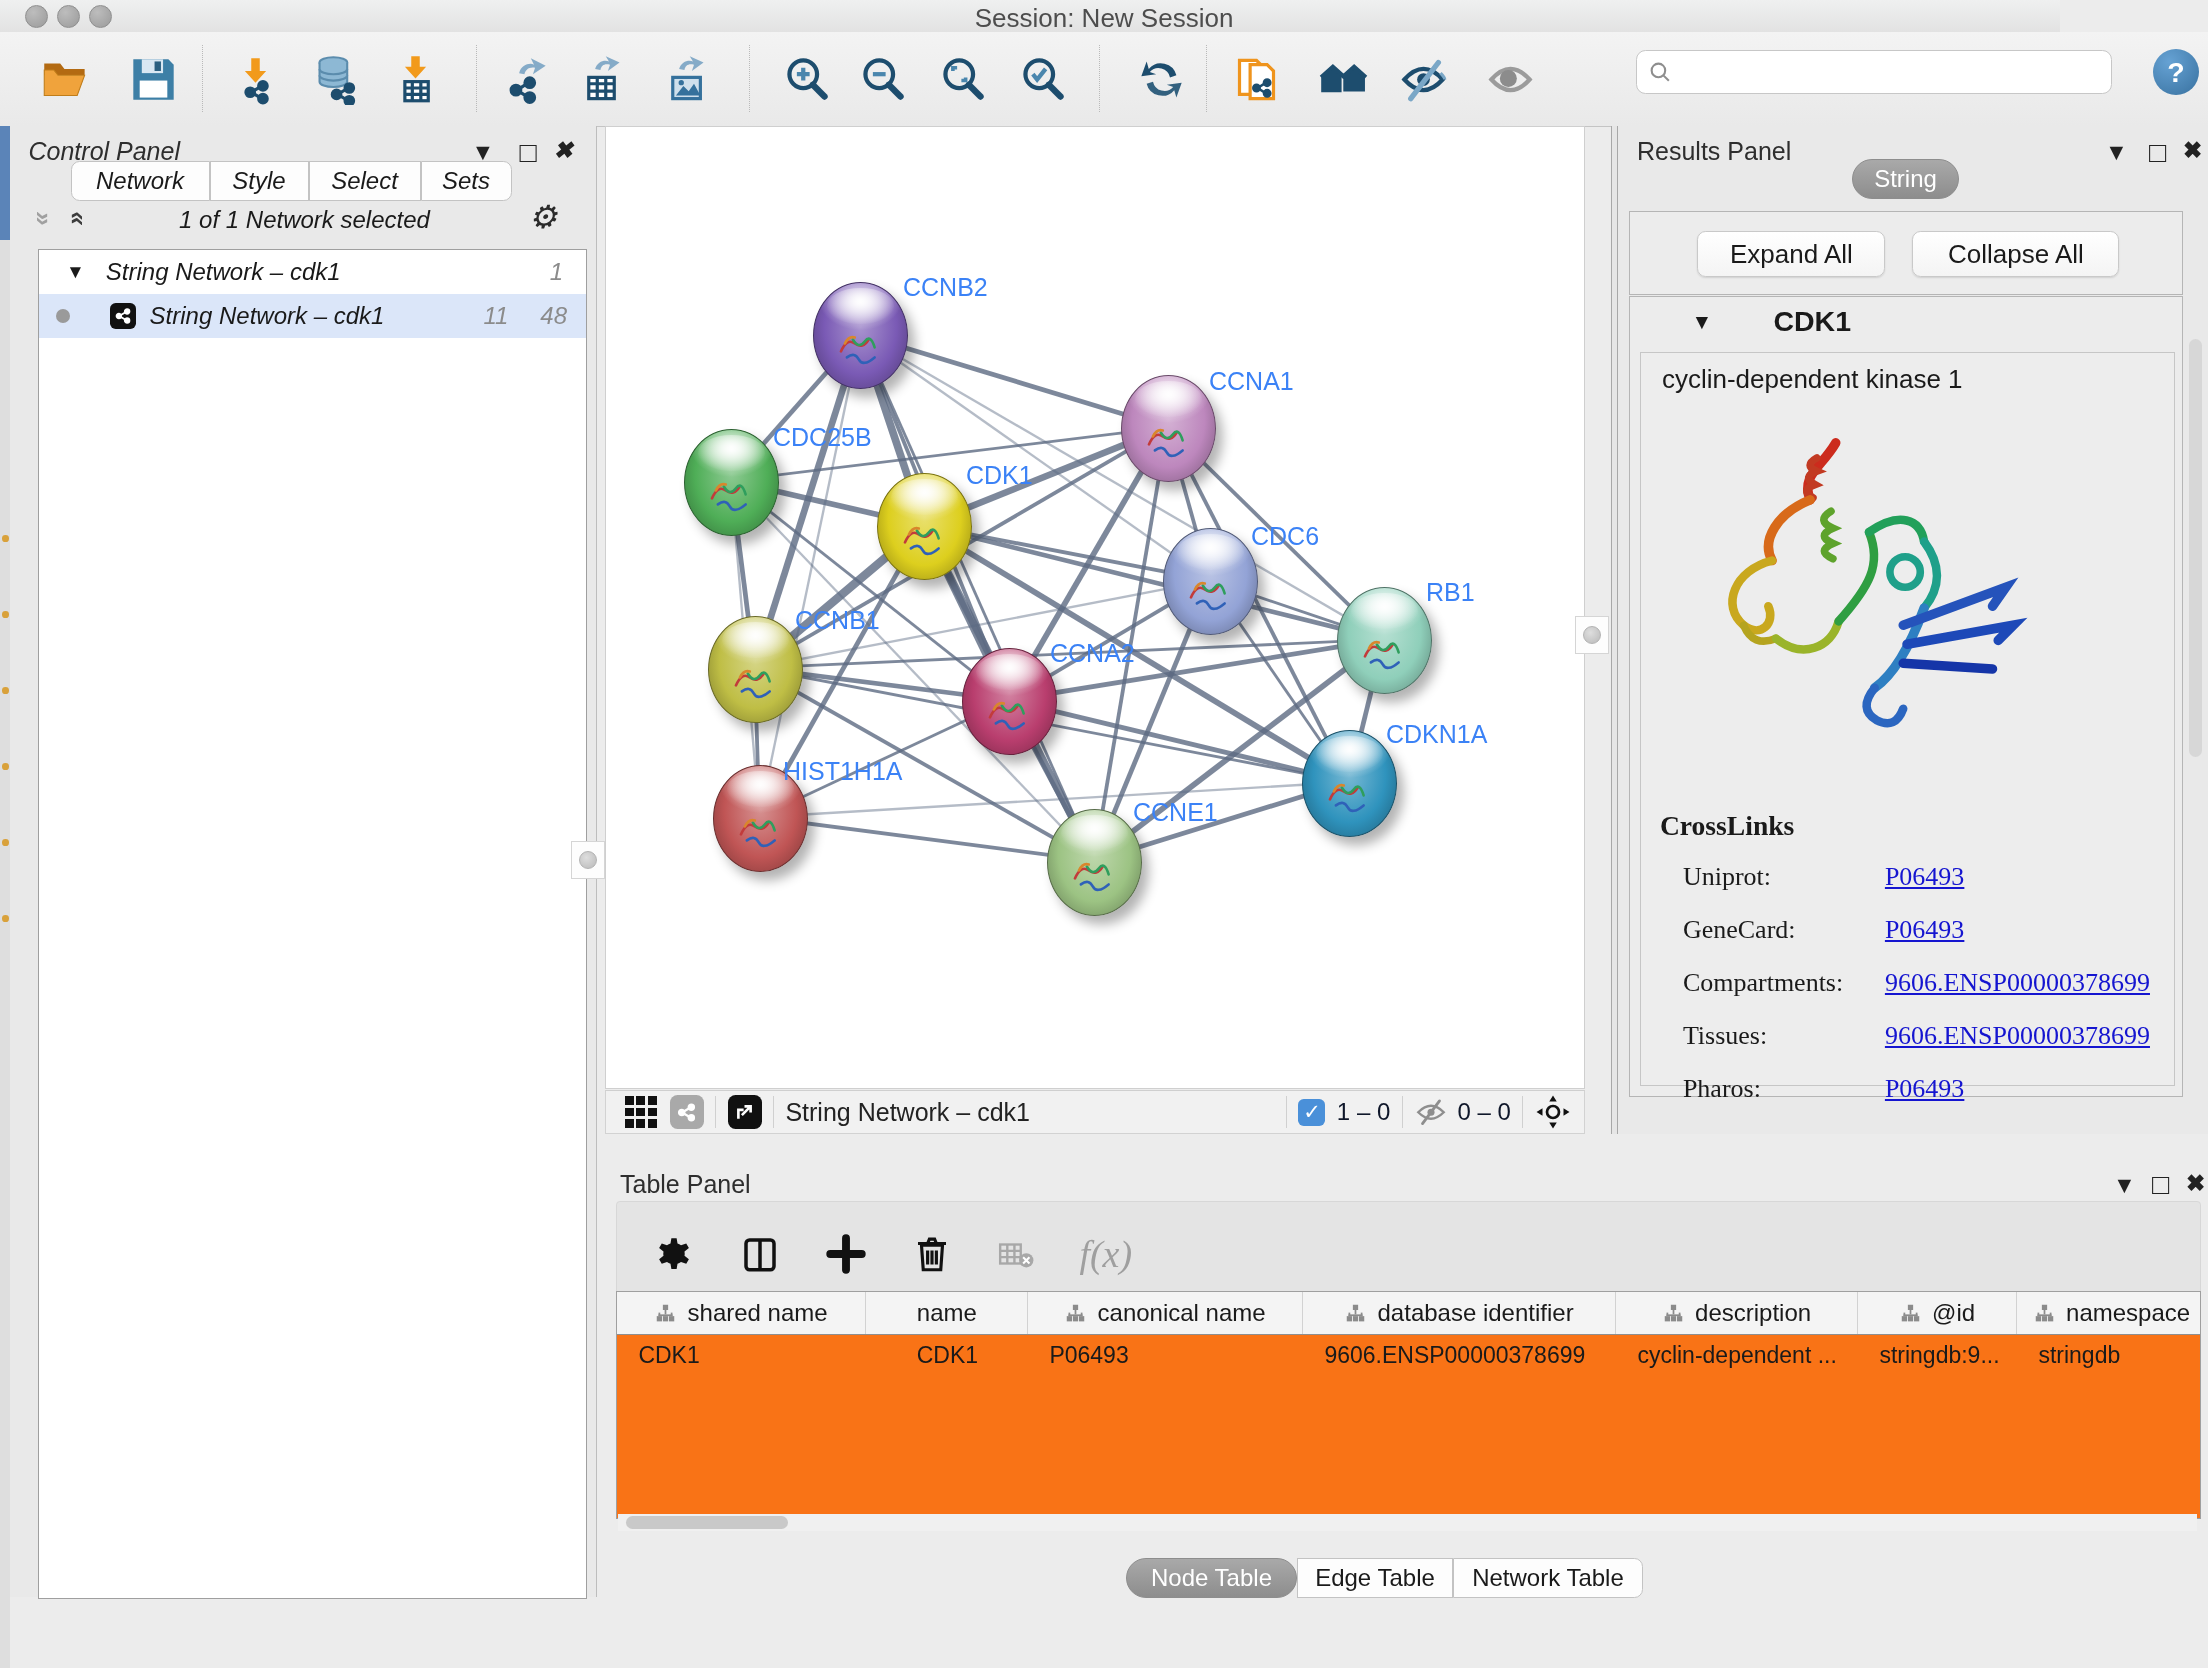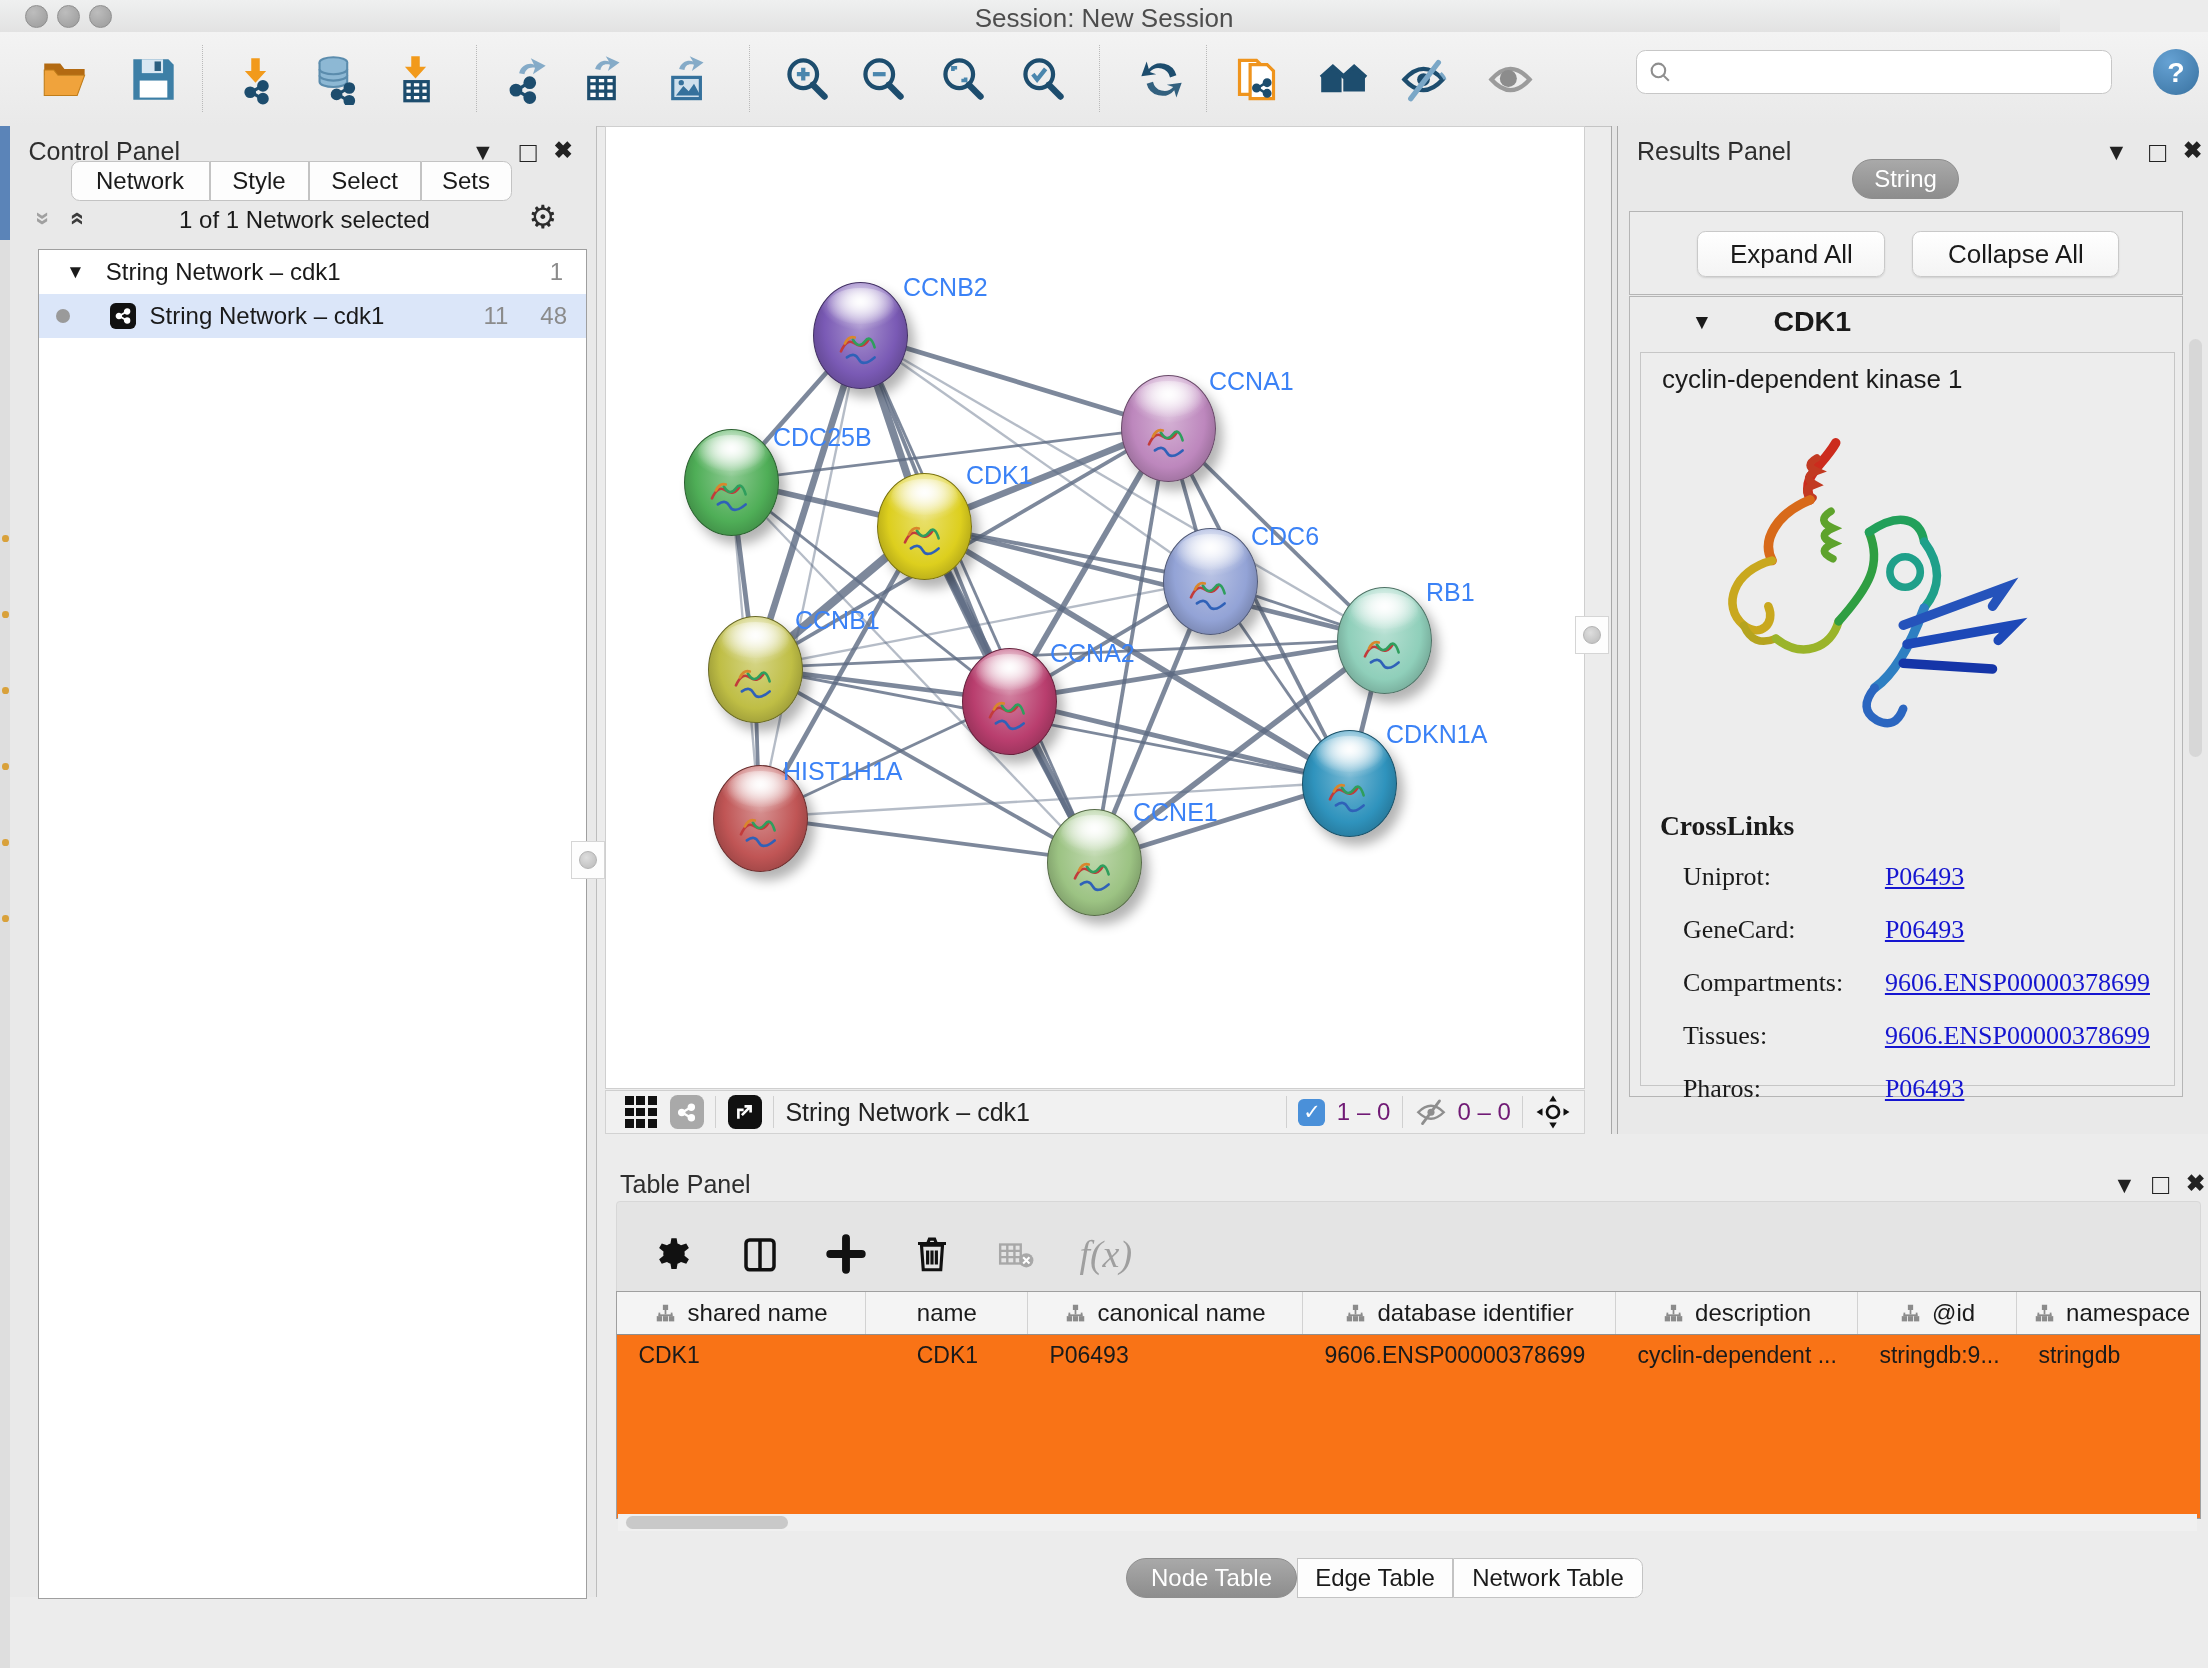--- a/index.html
+++ b/index.html
@@ -17,42 +17,42 @@
   .searchbox{left:1636px;top:18px;width:476px;height:44px;background:#fff;border:1.9px solid #c7c7c7;border-radius:9.5px;display:flex;align-items:center;padding-left:11.4px;box-sizing:border-box;}
   .searchbox input{border:none;outline:none;font-size:23px;width:399px;background:transparent;font-family:"Liberation Sans",sans-serif;}
   .helpbtn{left:2153px;top:17px;width:46px;height:46px;border-radius:50%;background:radial-gradient(circle at 35% 28%,#66a2d4,#38719f);color:#fff;font-size:28.5px;font-weight:bold;display:flex;align-items:center;justify-content:center;}
   
   .panel-title{font-size:25px;color:#2e2e2e;}
   .ph-ico{font-size:23px;color:#222;}
   .tabbtn{height:40px;border:1px solid #c3c3c3;background:#fdfdfd;display:flex;align-items:center;justify-content:center;font-size:24px;box-sizing:border-box;}
   .tabbtn.active{background:linear-gradient(#a9a9a9,#8d8d8d);color:#fff;border-color:#8d8d8d;border-radius:20px;}
   .rfirst{border-radius:8.6px 0 0 8.6px;} .rlast{border-radius:0 8.6px 8.6px 0;} .rall{border-radius:8.6px;}
   
-  .cpanel{left:9.5px;top:126px;width:586px;height:1471px;background:#e9e9e9;border-right:1px solid #bdbdbd;}
+  .cpanel{left:9.5px;top:126px;width:586px;height:1471px;background:#e9e9e9;border-right:1px solid #bdbdbd;font-style:italic;}
   .tree{left:28.5px;top:123px;width:547px;height:1348px;background:#fff;border:1.9px solid #9f9f9f;}
   .trow{height:44px;display:flex;align-items:center;font-size:24px;}
   .trow .cnt{color:#8b8b8b;}
   .selrow{background:#dbe6f9;}
   .sharesq{width:26px;height:26px;border-radius:5.7px;background:#111;display:flex;align-items:center;justify-content:center;}
   .sharesq svg{width:18px;height:18px;}
   .graydot{width:14.3px;height:14.3px;border-radius:50%;background:#9a9a9a;}
   .chev{font-size:25px;font-weight:bold;display:inline-block;}
   
   .netcanvas{left:605px;top:126px;width:980px;height:963px;background:#fff;border:1px solid #cfcfcf;box-sizing:border-box;}
   .netcanvas svg.edges{position:absolute;left:0;top:0;}
   .nnode{position:absolute;width:93px;height:105px;border-radius:50%;box-shadow:6.7px 8.6px 11.4px rgba(0,0,0,.30);}
   .nnode .gloss{position:absolute;left:14%;top:5%;width:72%;height:34%;border-radius:50%;background:radial-gradient(ellipse at 50% 40%,rgba(255,255,255,.95),rgba(255,255,255,0) 75%);}
   .nnode svg{position:absolute;left:18%;top:28%;width:64%;height:60%;}
   .nlabel{position:absolute;font-size:25px;color:#3b82f6;white-space:nowrap;}
   .netbar{left:605px;top:1090px;width:980px;height:44px;background:#f1f1f1;border:1px solid #d2d2d2;border-top:1px solid #cfcfcf;display:flex;align-items:center;box-sizing:border-box;}
   .nb-sep{width:0;height:32px;border-left:1px solid #d0d0d0;margin:0 11.4px;}
   .gridico{display:grid;grid-template-columns:repeat(3,8.6px);grid-template-rows:repeat(3,8.6px);gap:2.9px;}
   .gridico i{background:#111;}
   .roundsq{width:34px;height:34px;border-radius:7.6px;display:flex;align-items:center;justify-content:center;}
-  .counts{color:#701a75;font-size:24px;}
+  .counts{color:#0f172a;font-size:24px;}
   .checkbox{width:27px;height:27px;border-radius:5.7px;background:#4a90d9;color:#fff;font-size:21px;display:flex;align-items:center;justify-content:center;}
   
   .rpanel{left:1617px;top:126px;width:592px;height:1471px;background:#e9e9e9;border-left:1.9px solid #a8a8a8;}
   .rbox{border:1.9px solid #b5b5b5;background:#ececec;}
   .btn{background:linear-gradient(#ffffff,#f4f4f4);border:1px solid #c9c9c9;border-radius:8.6px;font-size:26px;display:flex;align-items:center;justify-content:center;box-shadow:0 1px 1.9px rgba(0,0,0,.12);}
   .serif{font-family:"Liberation Serif",serif;}
   .xl-row{display:flex;font-size:26px;margin:13.3px 0 23px 0;}
   .xl-row .lab{width:202px;}
   .xl-row a{color:#1515d0;text-decoration:underline;}
   .scrthumb{background:#d7d7d7;border-radius:6.7px;}

